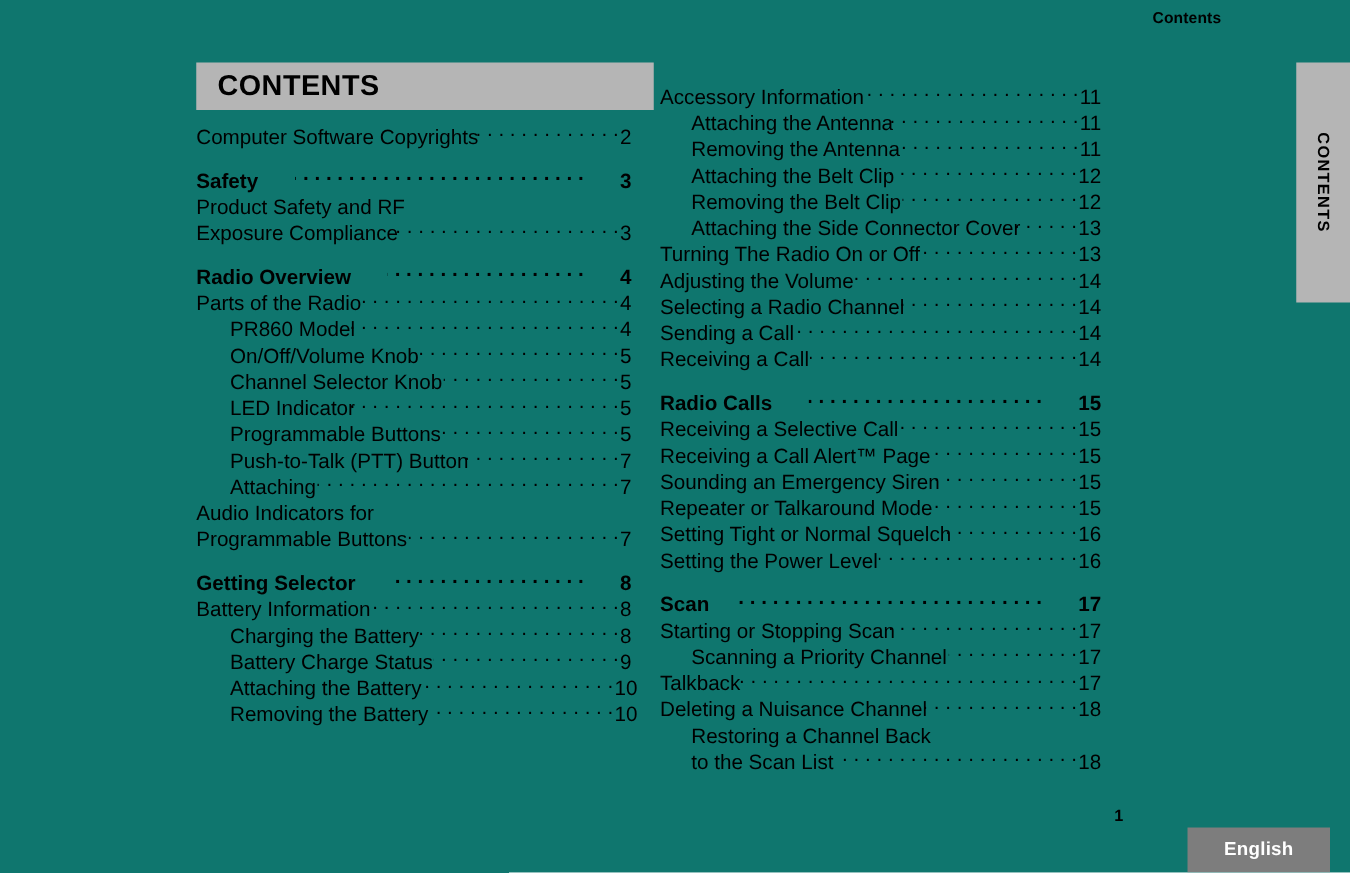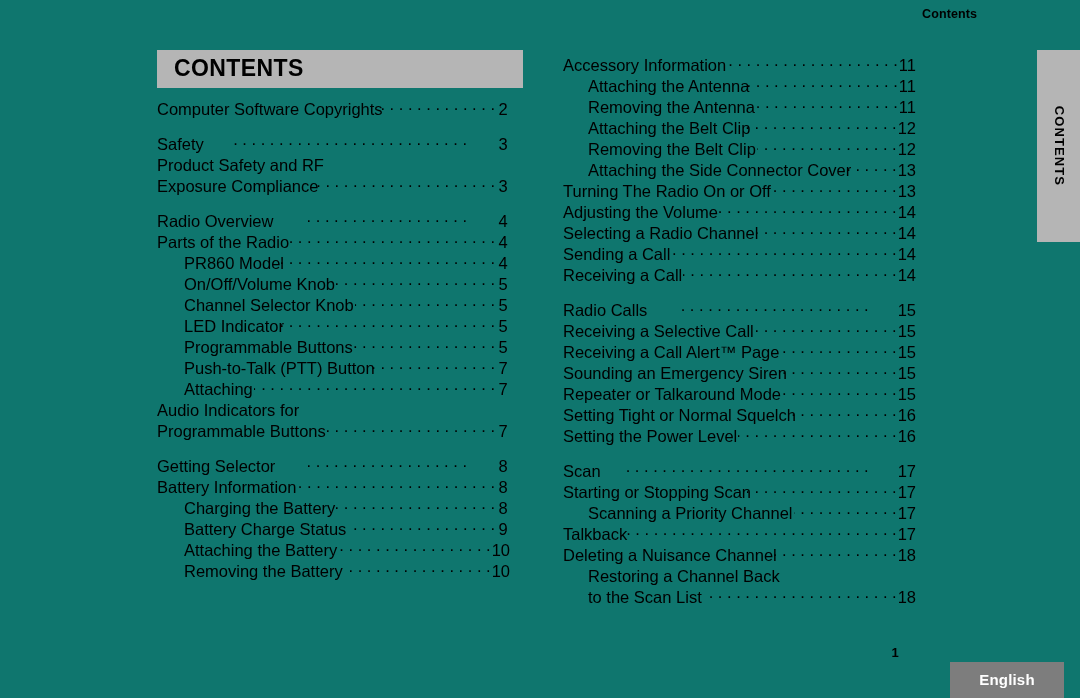--- a/index.html
+++ b/index.html
@@ -51,21 +51,21 @@
     letter-spacing: 1.1px;
     color: #000;
   }
 
   
   .col {
     position: absolute;
     top: 50px;
   }
   .col-left  { left: 157px;  width: 366px; }
-  .col-right { left: 563px;  width: 353px; }
+  .col-right { left: 528px;  width: 353px; margin-top: 12px; }
 
   
   .title-bar {
     width: 366px;
     height: 38px;
     background: #b5b5b5;
     box-sizing: border-box;
     margin-bottom: 6px;
   }
   .title-bar-text {
@@ -82,21 +82,21 @@
     display: flex;
     align-items: baseline;
     height: 21px;
     font-size: 16.5px;
     line-height: 21px;
     white-space: nowrap;
   }
   .toc-row.gap-before { margin-top: 14px; }
   .toc-row.lvl2 { padding-left: 27px; }
   .col-right .toc-row.lvl2 { padding-left: 25px; }
-  .toc-row.bold { font-weight: normal; gap: 28px; }
+  .toc-row.bold { font-weight: bold; gap: 28px; }
 
   .toc-label {
     flex: 0 0 auto;
   }
   .toc-leader {
     flex: 1 1 auto;
     overflow: hidden;
     height: 21px;
     position: relative;
     margin: 0 1px;
@@ -107,21 +107,21 @@
     right: 0;
     bottom: 0;
     white-space: nowrap;
     font-size: 16.5px;
     line-height: 21px;
     letter-spacing: 0px;
   }
   .toc-row.noleadspace .toc-leader { margin-left: -4px; }
   .toc-page {
     flex: 0 0 auto;
-    text-align: center;
+    text-align: left;
     min-width: 14px;
   }
   .col-left .toc-page { padding-right: 13px; }
   .col-right .toc-page { padding-right: 0px; }
 
   
   .toc-row.cont .toc-leader::before { content: ""; }
 
   
   .page-number {

